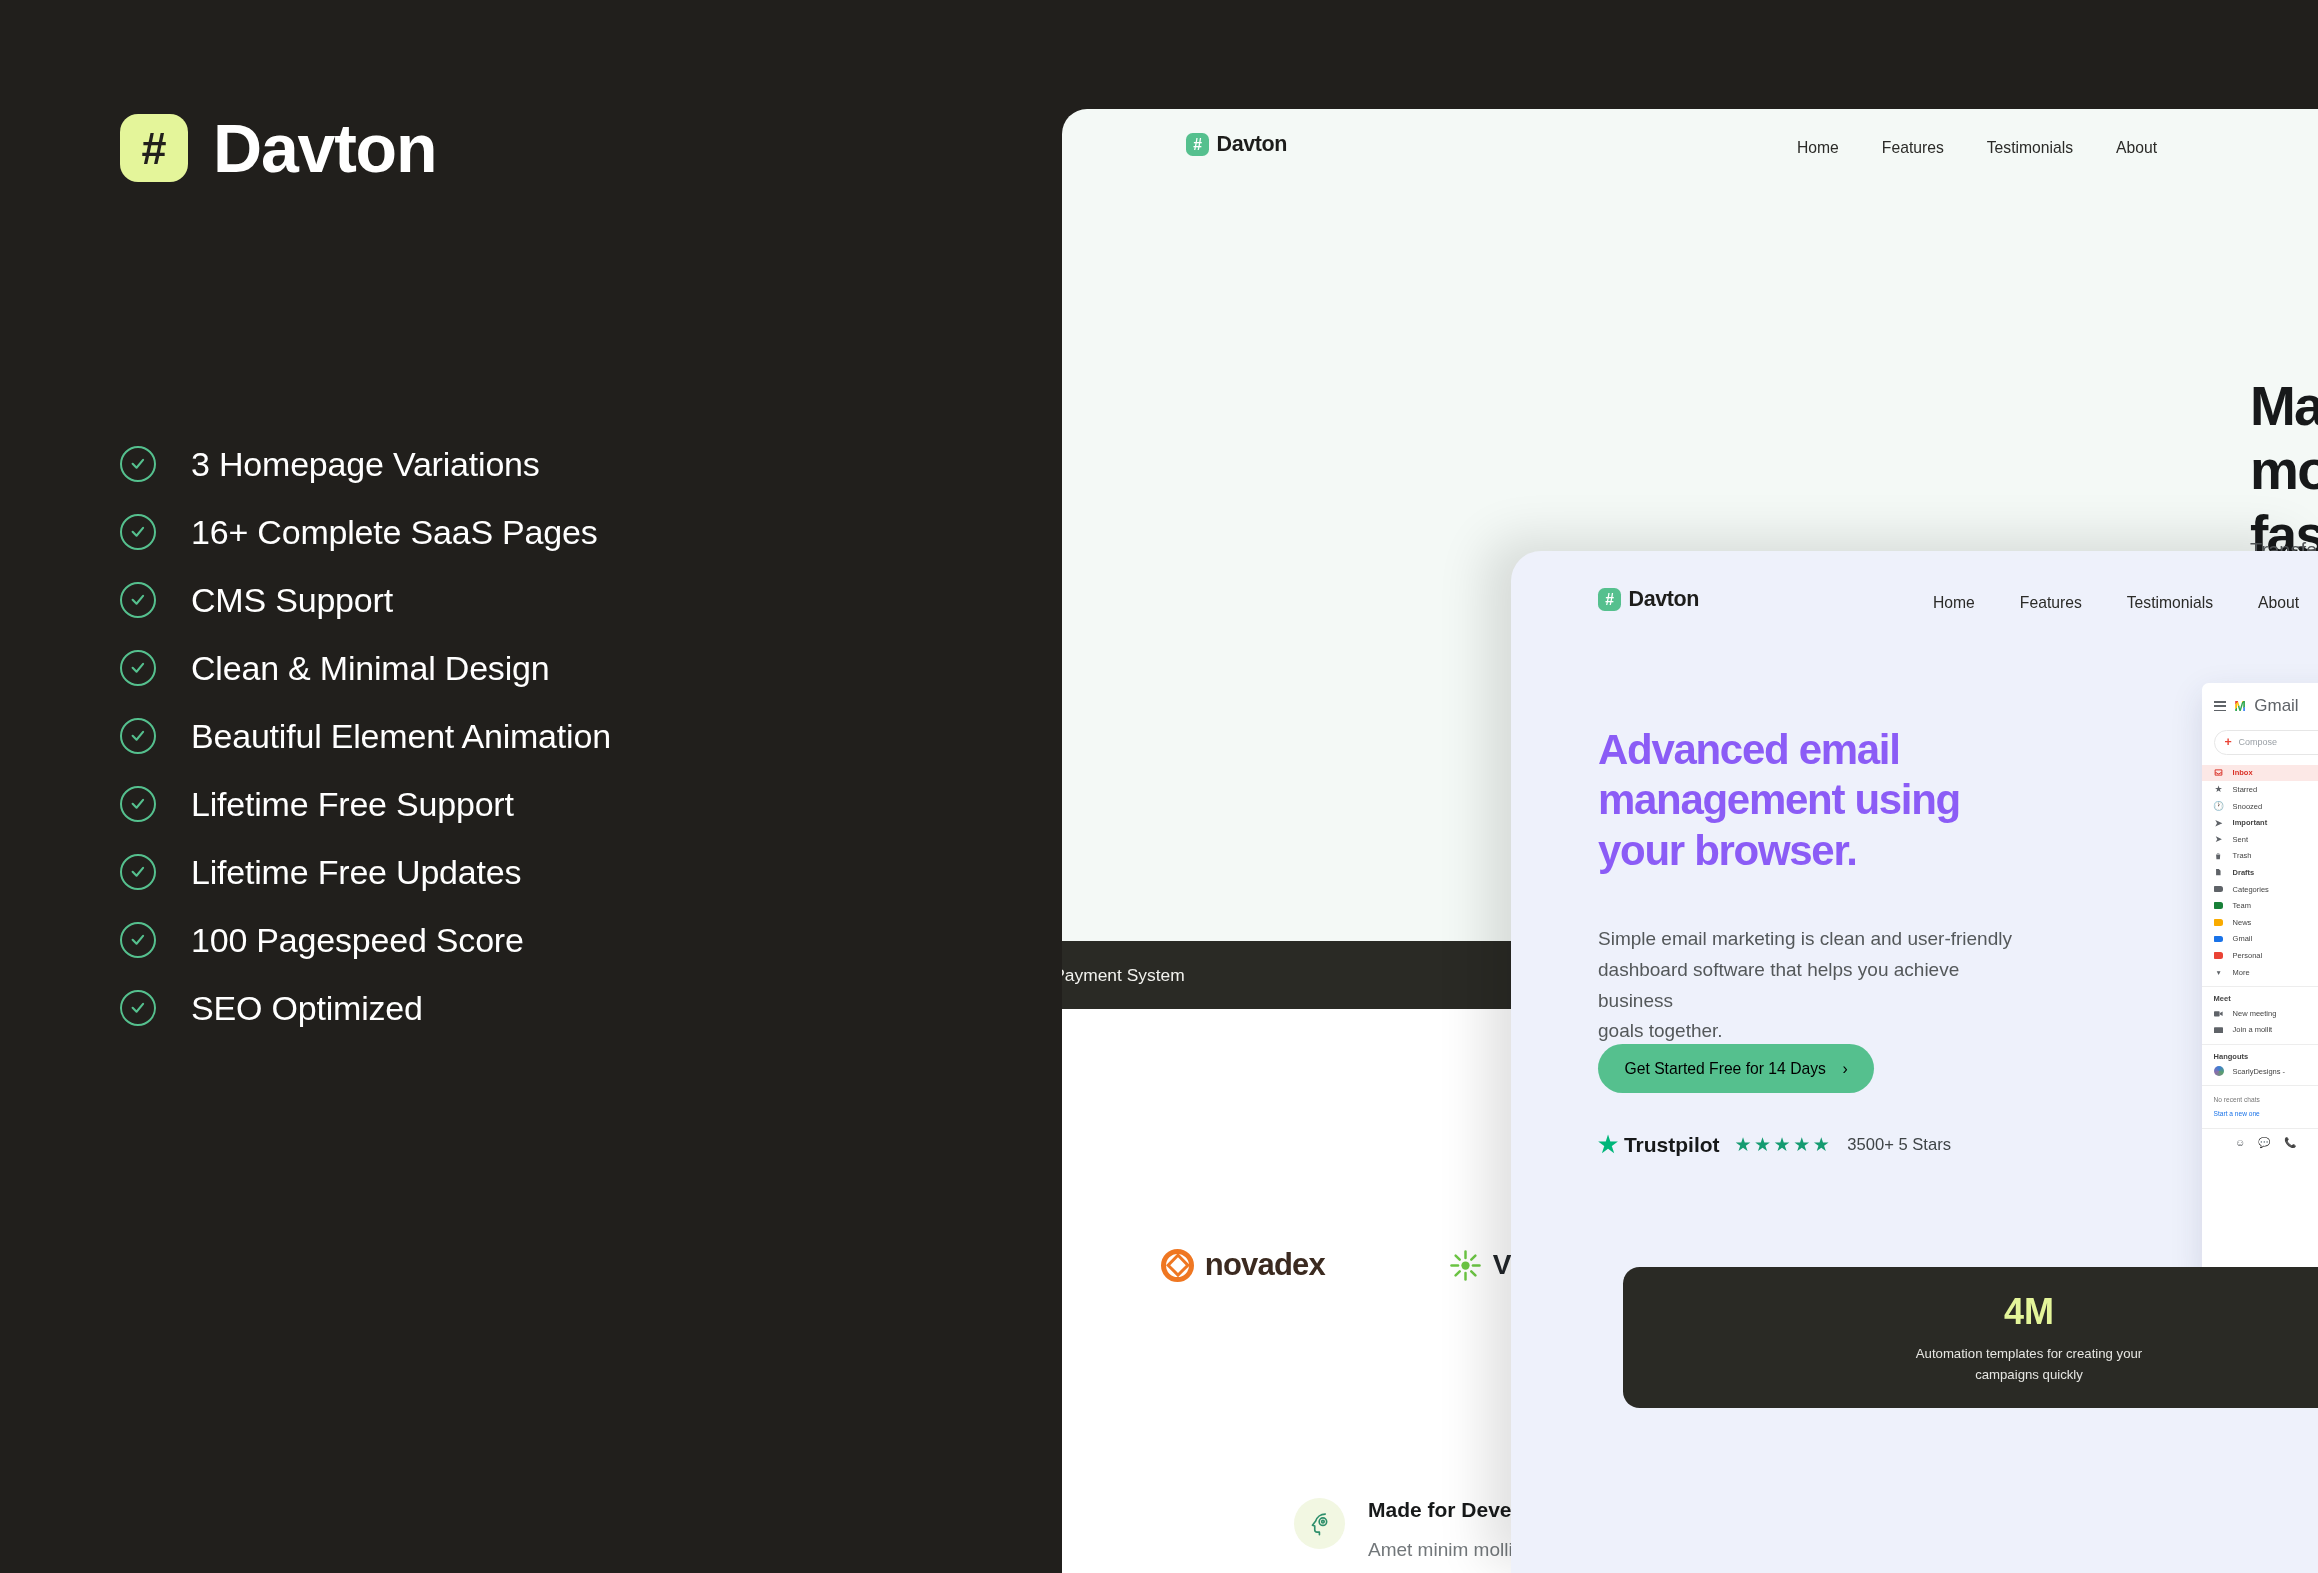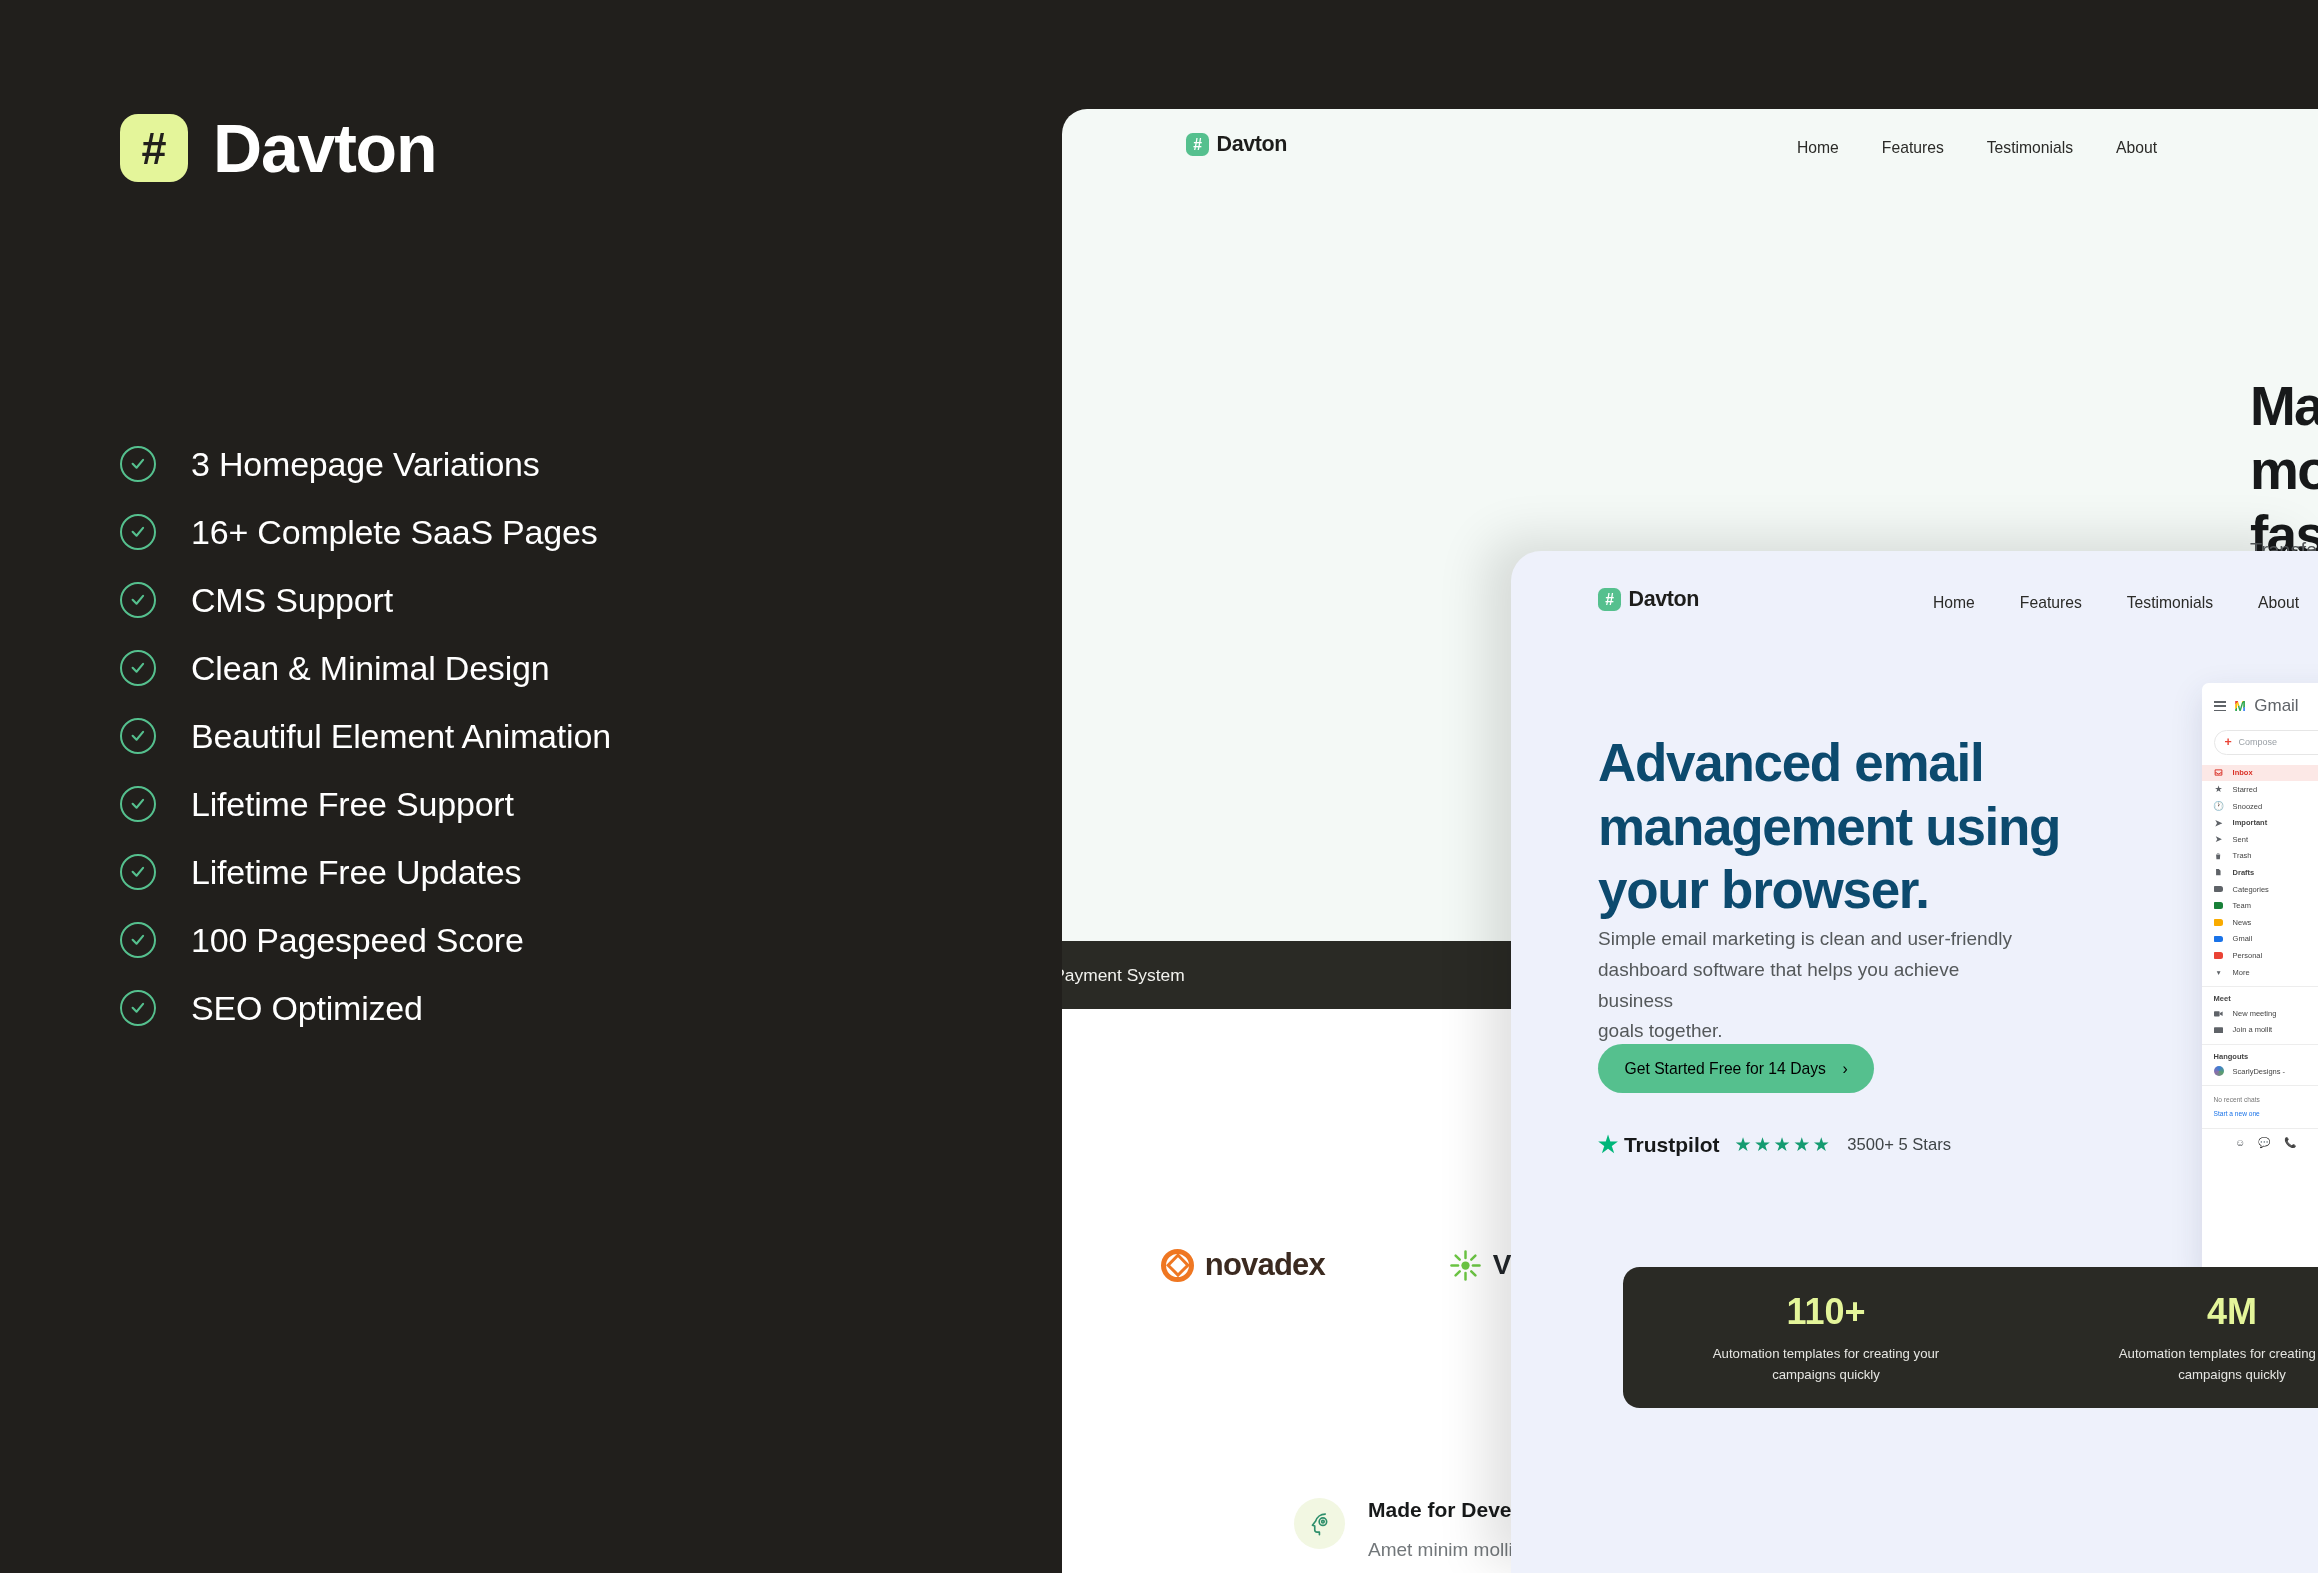--- a/index.html
+++ b/index.html
@@ -180,22 +180,22 @@
     border-top-left-radius:30px;
     overflow:hidden;
     box-shadow:-25px -11.6px 50px rgba(0,0,0,0.12);
   }
   .m2-logo{ position:absolute;left:87px;top:36px;display:flex;align-items:center;gap:7.5px;}
   .m2-logo-mark{width:23px;height:23px;border-radius:6.6px;background:#55c08e;display:flex;align-items:center;justify-content:center;color:#fff;font-size:15.7px;font-weight:bold;line-height:1;}
   .m2-logo-text{font-size:21.5px;font-weight:bold;color:#1d1d1b;letter-spacing:-0.4px;}
   .m2-navlinks{position:absolute;left:422px;top:43px;display:flex;gap:45px;}
   .m2-navlinks span{font-size:15.7px;color:#2b2b28;white-space:nowrap;}
   .m2-title{
-    position:absolute;left:87px;top:180px;
-    font-size:53px;font-weight:bold;color:#0c4a6e;line-height:1.2;letter-spacing:-1.3px;
+    position:absolute;left:87px;top:174px;
+    font-size:42px;font-weight:bold;color:#8b5cf6;line-height:1.2;letter-spacing:-1.3px;
   }
   .m2-sub{
     position:absolute;left:87px;top:373px;
     font-size:19px;color:#54585a;line-height:1.62;max-width:422px;
   }
   .m2-cta{
     position:absolute;left:87px;top:493px;
     background:#55c08e;color:#000000;padding:15.7px 26.5px;border-radius:25px;
     font-size:15.7px;display:flex;align-items:center;gap:16.6px;white-space:nowrap;
   }
@@ -602,22 +602,18 @@
     <div class="gm-div"></div>
     <div class="gm-item" style="gap:13.2px;padding-left:33px;color:#5f6368;font-size:10px;">
       <span>☺</span>
       <span>💬</span>
       <span>📞</span>
     </div>
   </div>
 
   <div class="m2-stats">
     <div class="stat">
-      <div class="num">110+</div>
-      <div class="cap" style="max-width:265px;margin-left:auto;margin-right:auto;">Automation templates for creating your campaigns quickly</div>
-    </div>
-    <div class="stat">
       <div class="num">4M</div>
       <div class="cap" style="max-width:265px;margin-left:auto;margin-right:auto;">Automation templates for creating your campaigns quickly</div>
     </div>
   </div>
 </div>
 
 
 </body></html>

